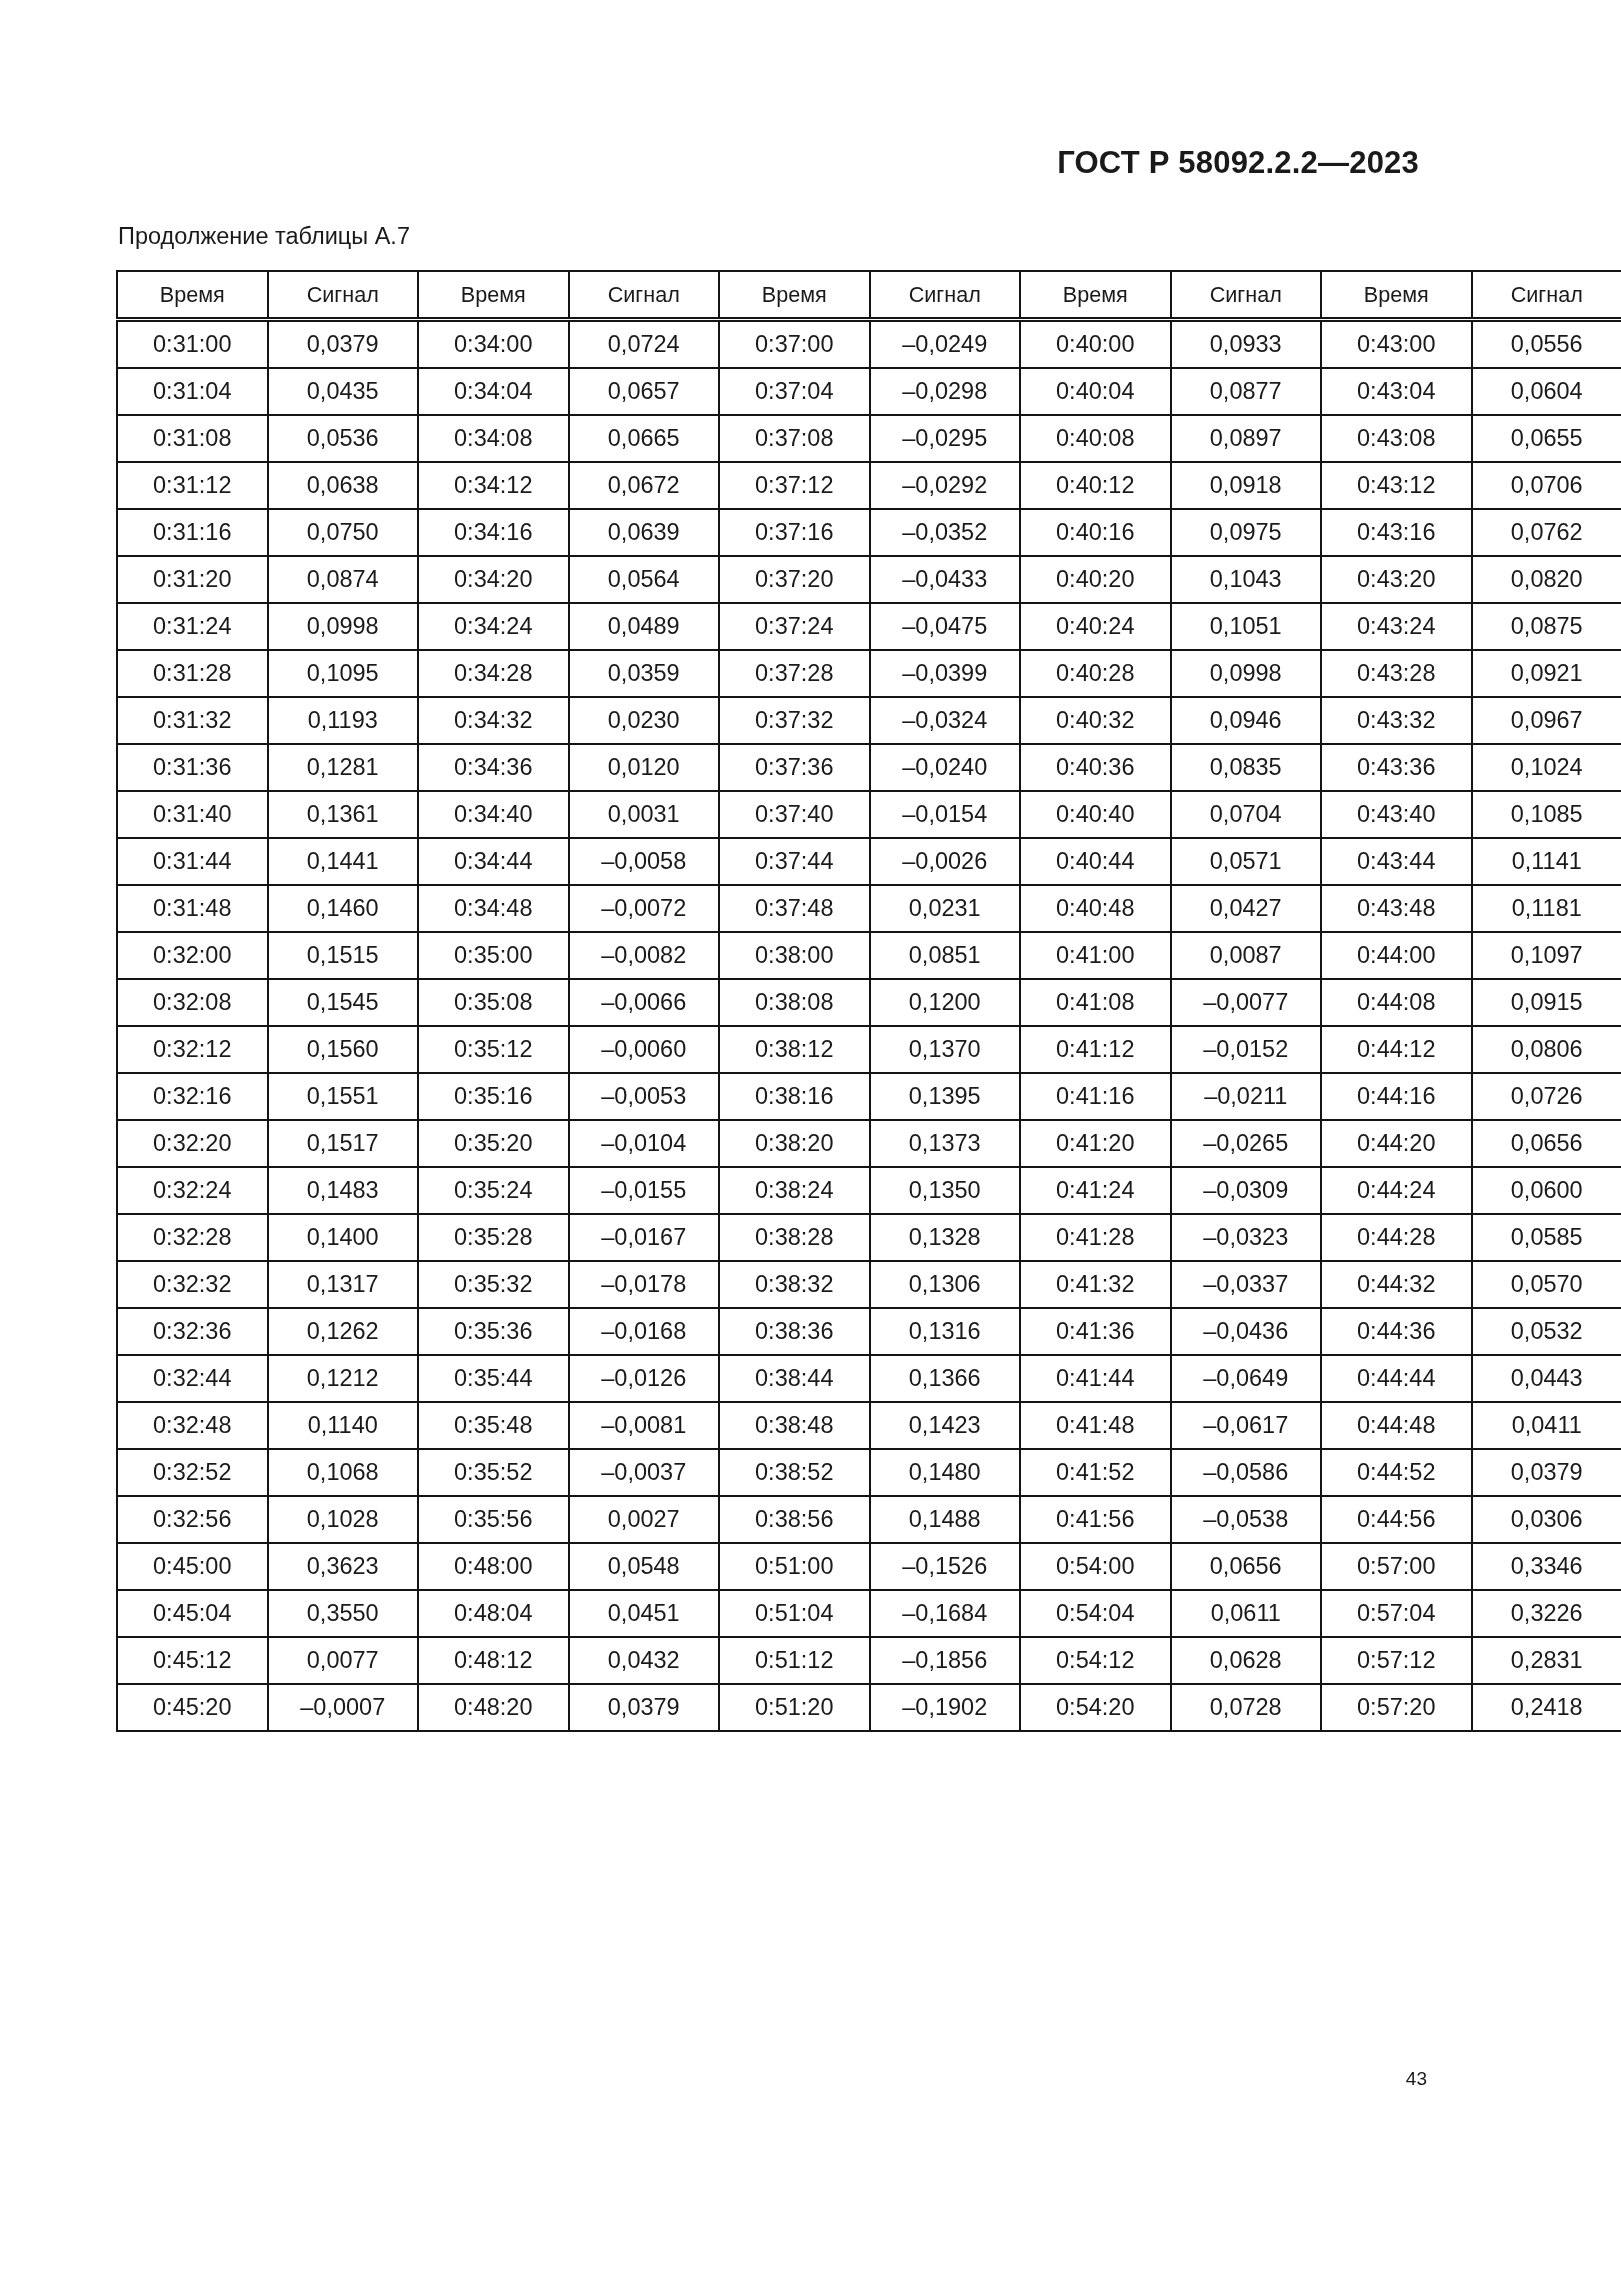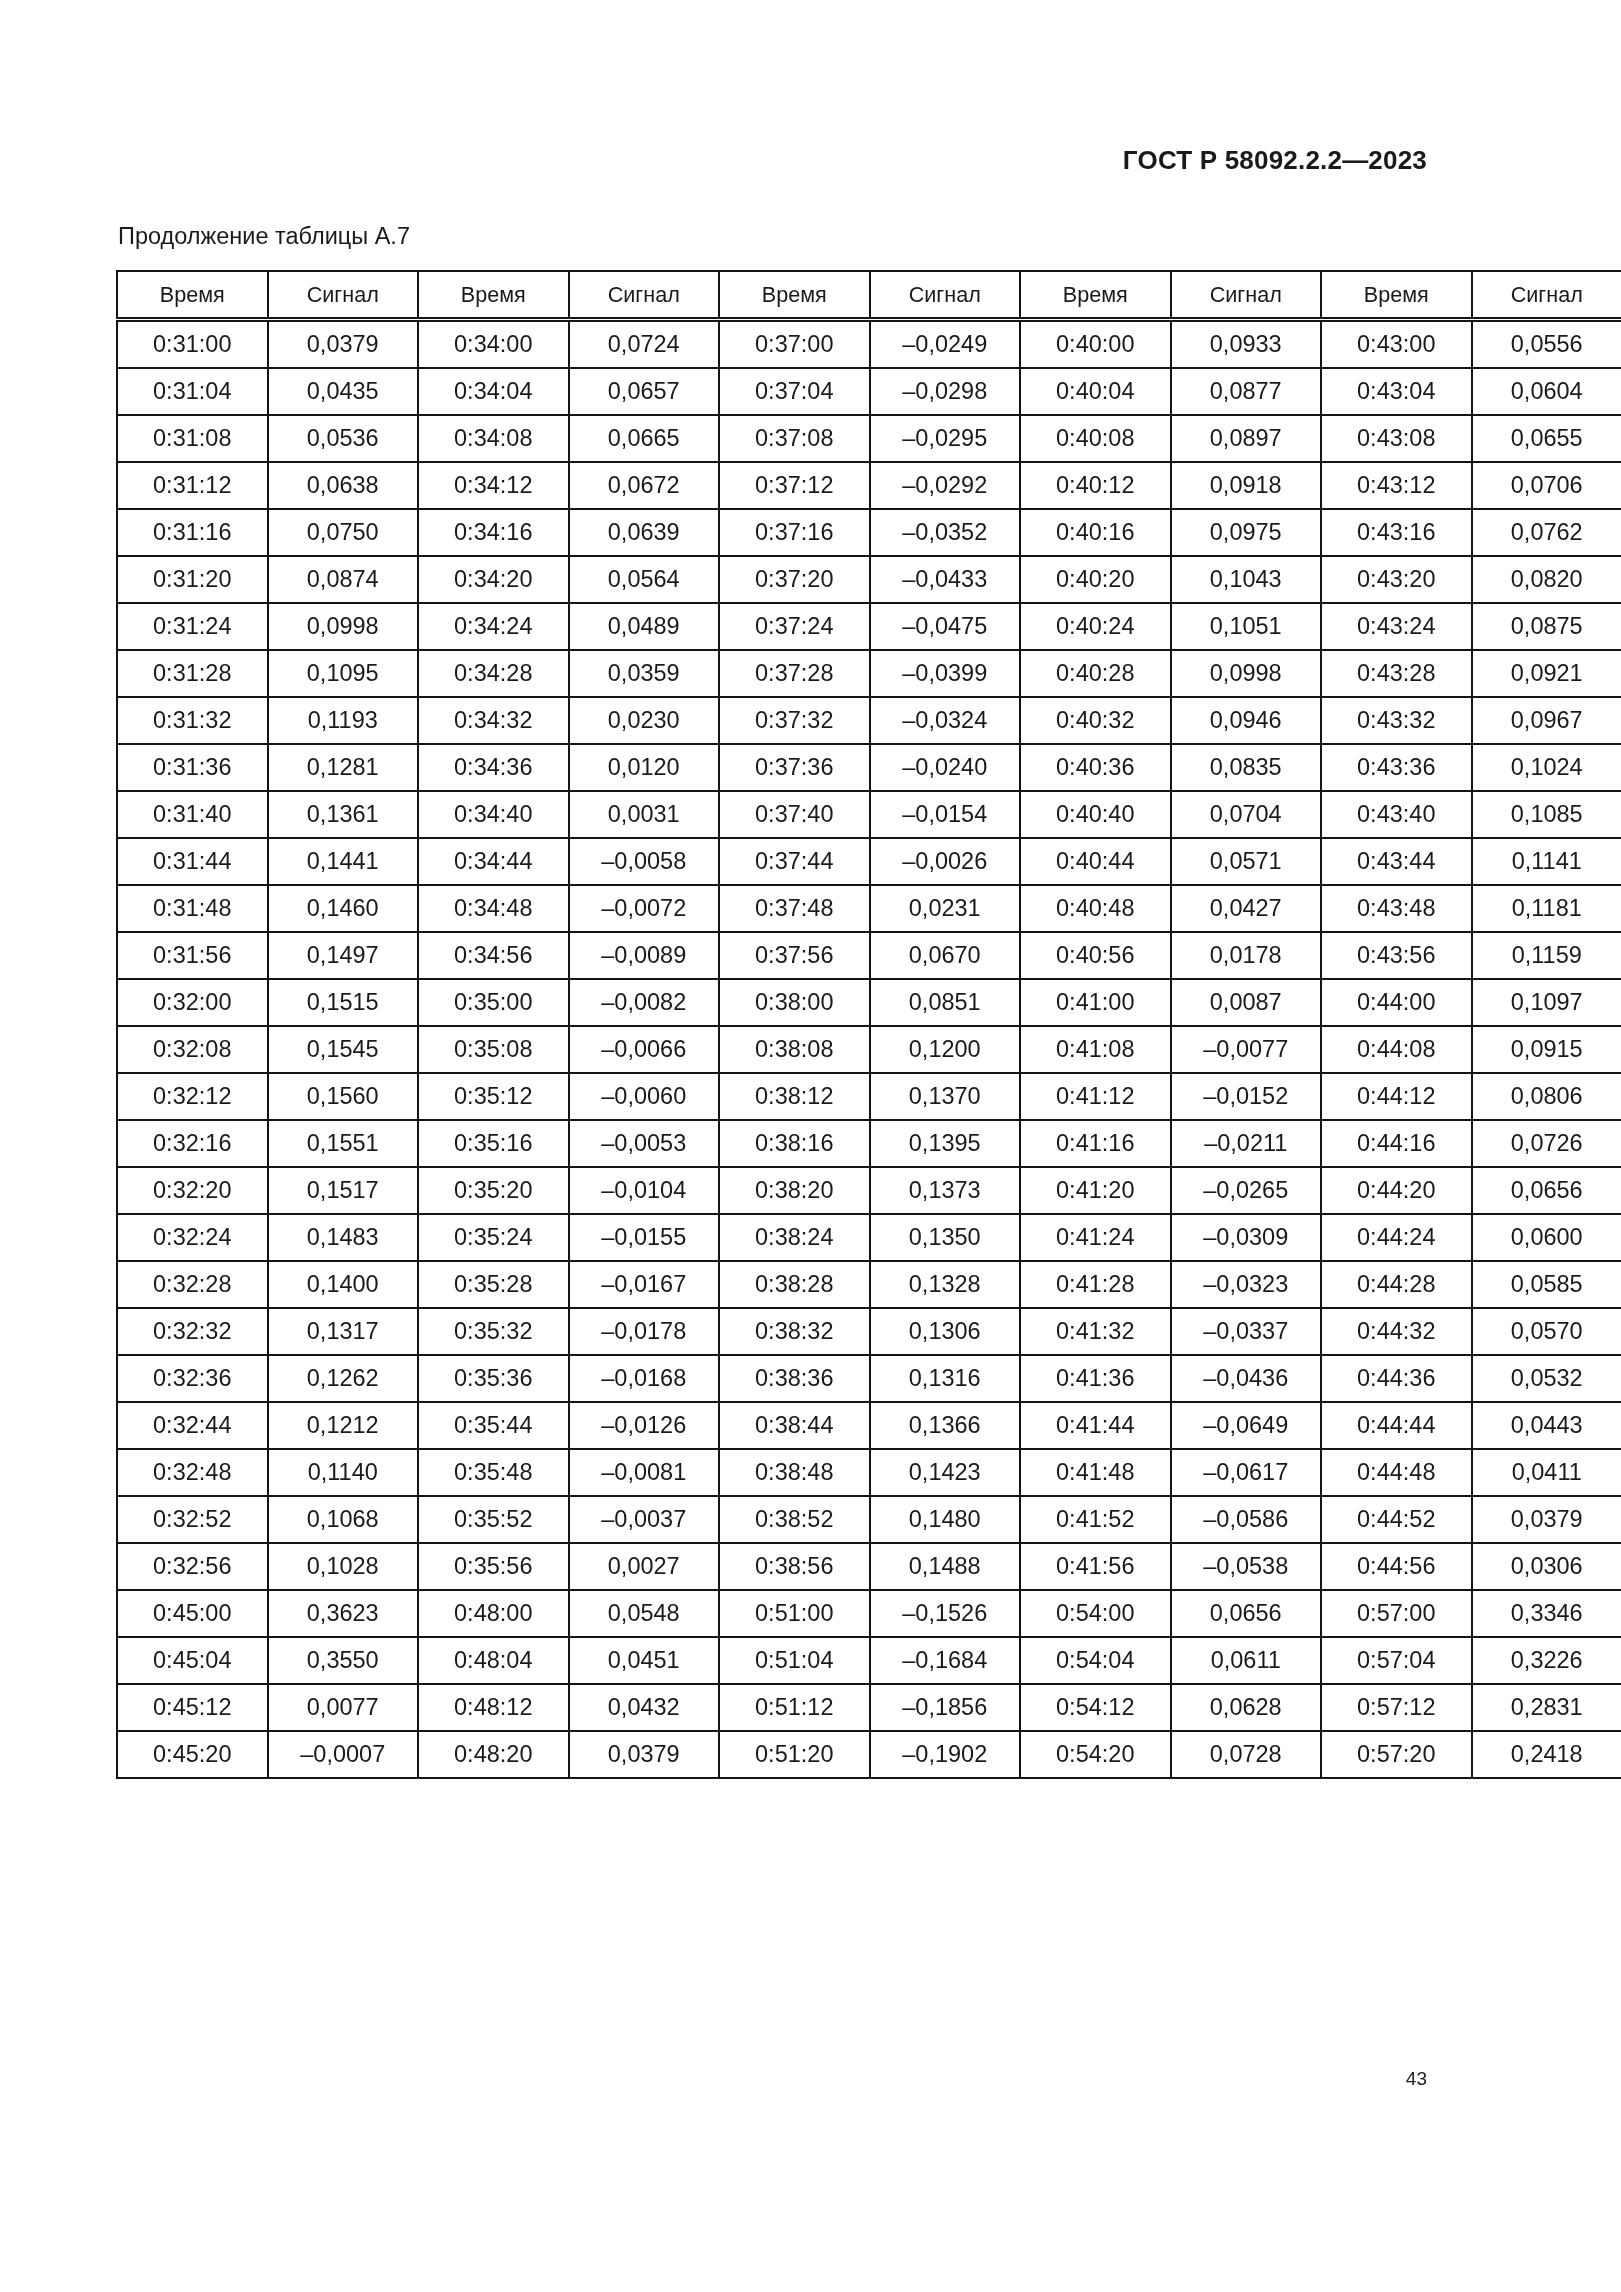--- a/index.html
+++ b/index.html
@@ -1,19 +1,19 @@
 <!DOCTYPE html>
 <html><head>
 <meta charset="utf-8">
 <style>
   html, body { margin: 0; padding: 0; background: #ffffff; }
   body { width: 1621px; height: 2293px; position: relative; overflow: hidden;
          font-family: "Liberation Sans", "DejaVu Sans", sans-serif; color: #1a1a1a; }
-  .doc-header { position: absolute; right: 194px; top: 145px; font-weight: bold;
-                font-size: 26px; letter-spacing: 0.2px; }
+  .doc-header { position: absolute; right: 202px; top: 145px; font-weight: bold;
+                font-size: 31px; letter-spacing: 0.2px; }
   .caption { position: absolute; left: 118px; top: 223px; font-size: 23.5px; }
   table.data { position: absolute; left: 116px; top: 270px; width: 1507px;
                border-collapse: collapse; table-layout: fixed; }
   table.data th, table.data td { border: 2.5px solid #141414; text-align: center;
                font-size: 23.5px; font-weight: normal; padding: 0; }
   table.data th { height: 45px; font-size: 21.6px; }
   table.data thead tr { border-bottom: 5.9px double #141414; }
   table.data thead th { border-bottom: 5.9px double #141414; }
   table.data td { height: 45px; }
   .page-num { position: absolute; right: 194px; top: 2068px; font-size: 19px; }
@@ -190,32 +190,20 @@
         <td>0:34:48</td>
         <td>–0,0072</td>
         <td>0:37:48</td>
         <td>0,0231</td>
         <td>0:40:48</td>
         <td>0,0427</td>
         <td>0:43:48</td>
         <td>0,1181</td>
       </tr>
       <tr>
-        <td>0:31:56</td>
-        <td>0,1497</td>
-        <td>0:34:56</td>
-        <td>–0,0089</td>
-        <td>0:37:56</td>
-        <td>0,0670</td>
-        <td>0:40:56</td>
-        <td>0,0178</td>
-        <td>0:43:56</td>
-        <td>0,1159</td>
-      </tr>
-      <tr>
         <td>0:32:00</td>
         <td>0,1515</td>
         <td>0:35:00</td>
         <td>–0,0082</td>
         <td>0:38:00</td>
         <td>0,0851</td>
         <td>0:41:00</td>
         <td>0,0087</td>
         <td>0:44:00</td>
         <td>0,1097</td>

